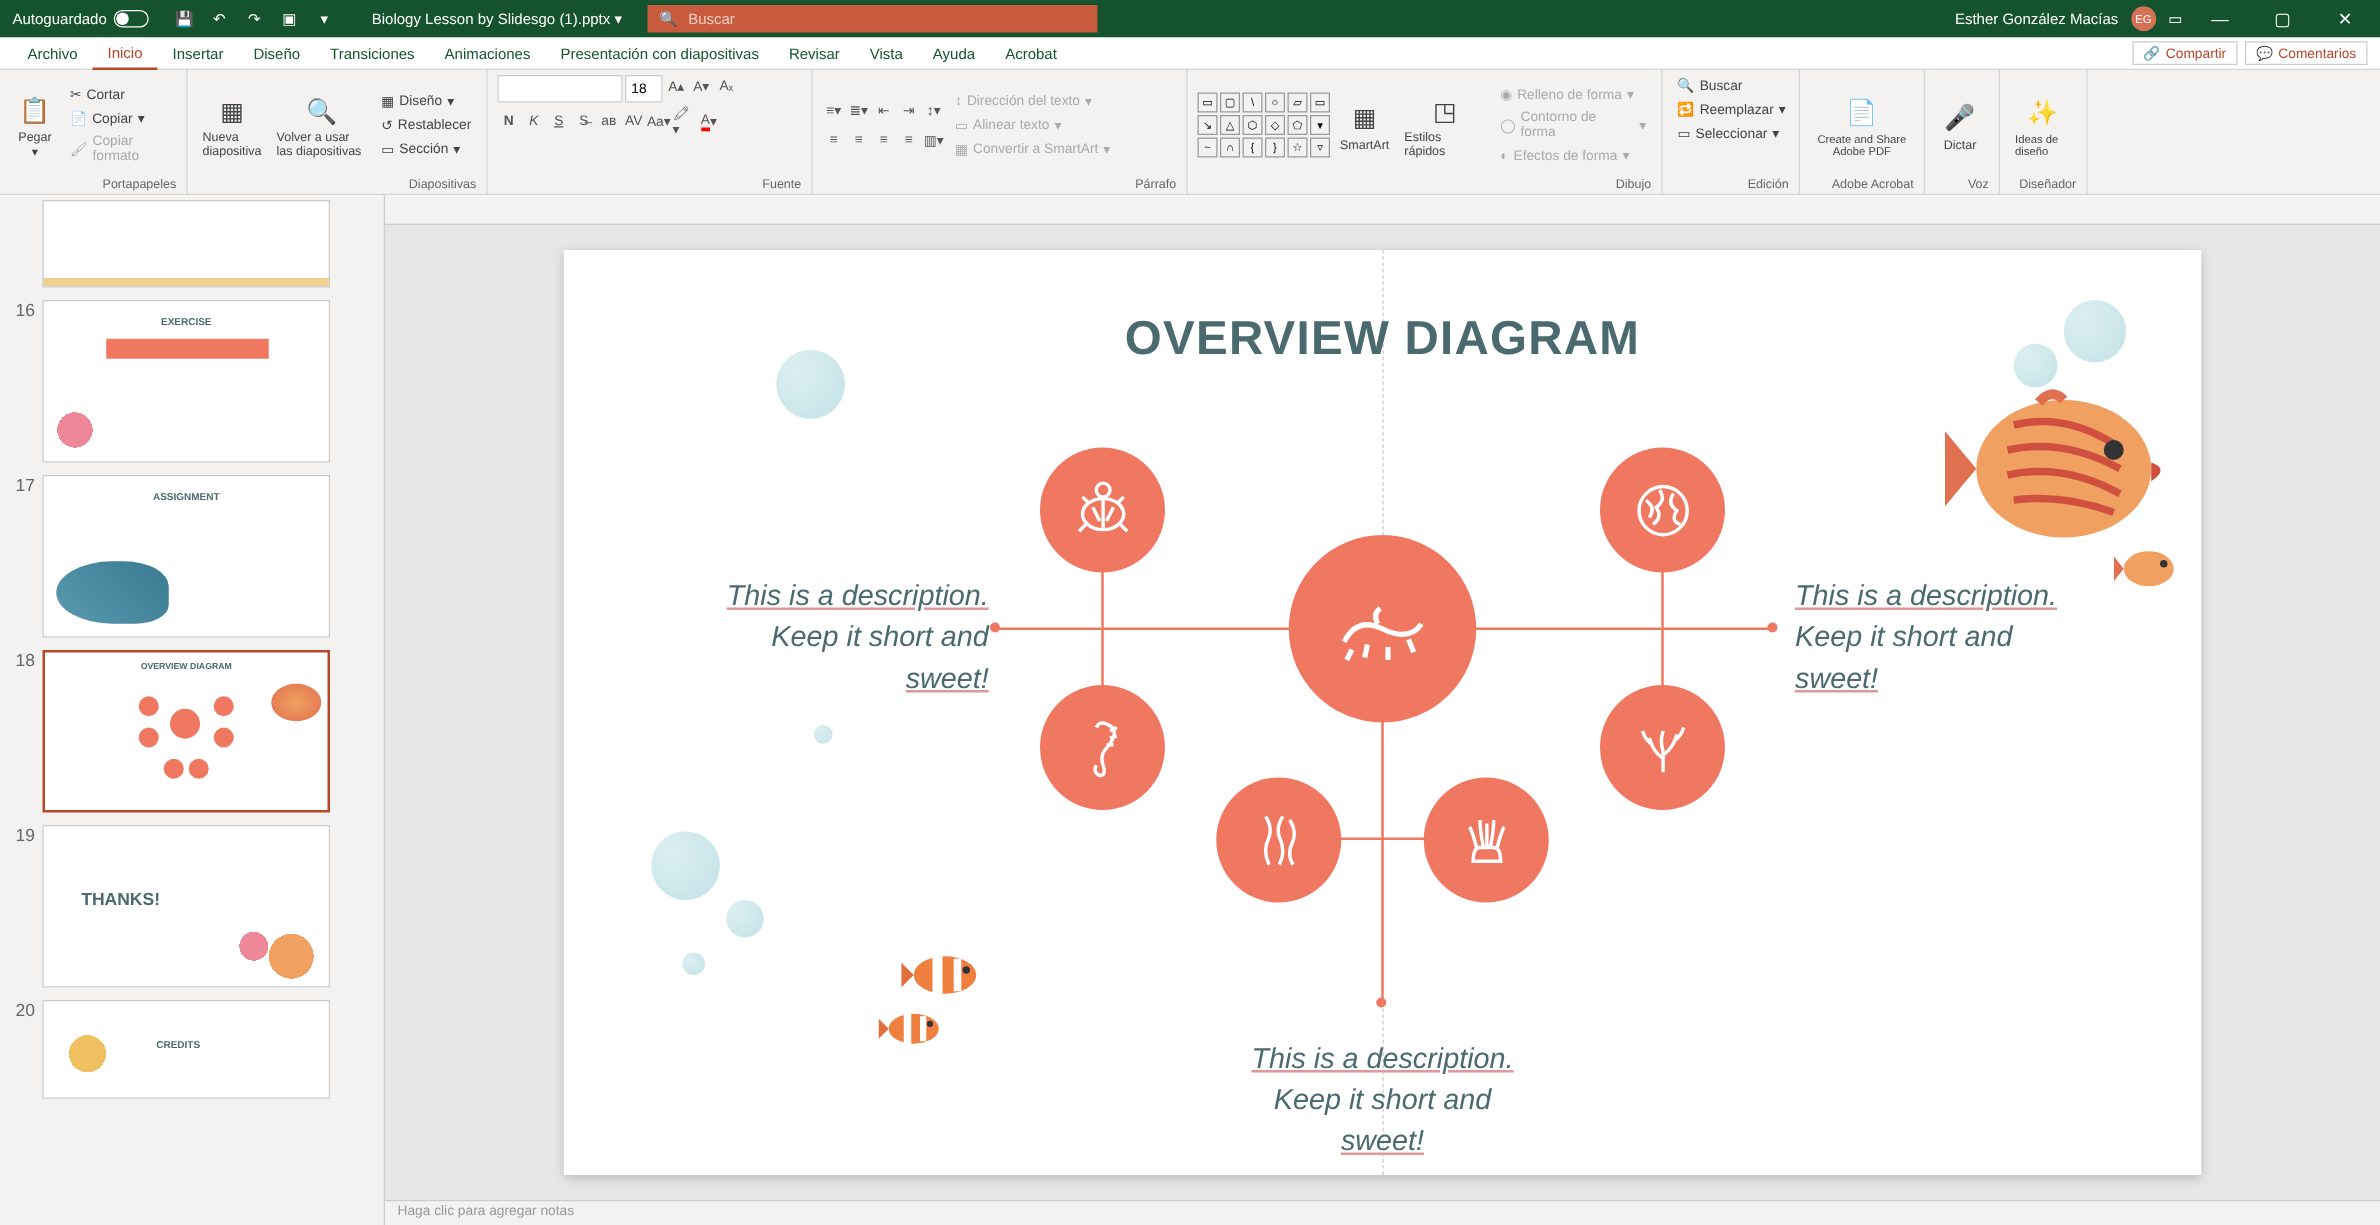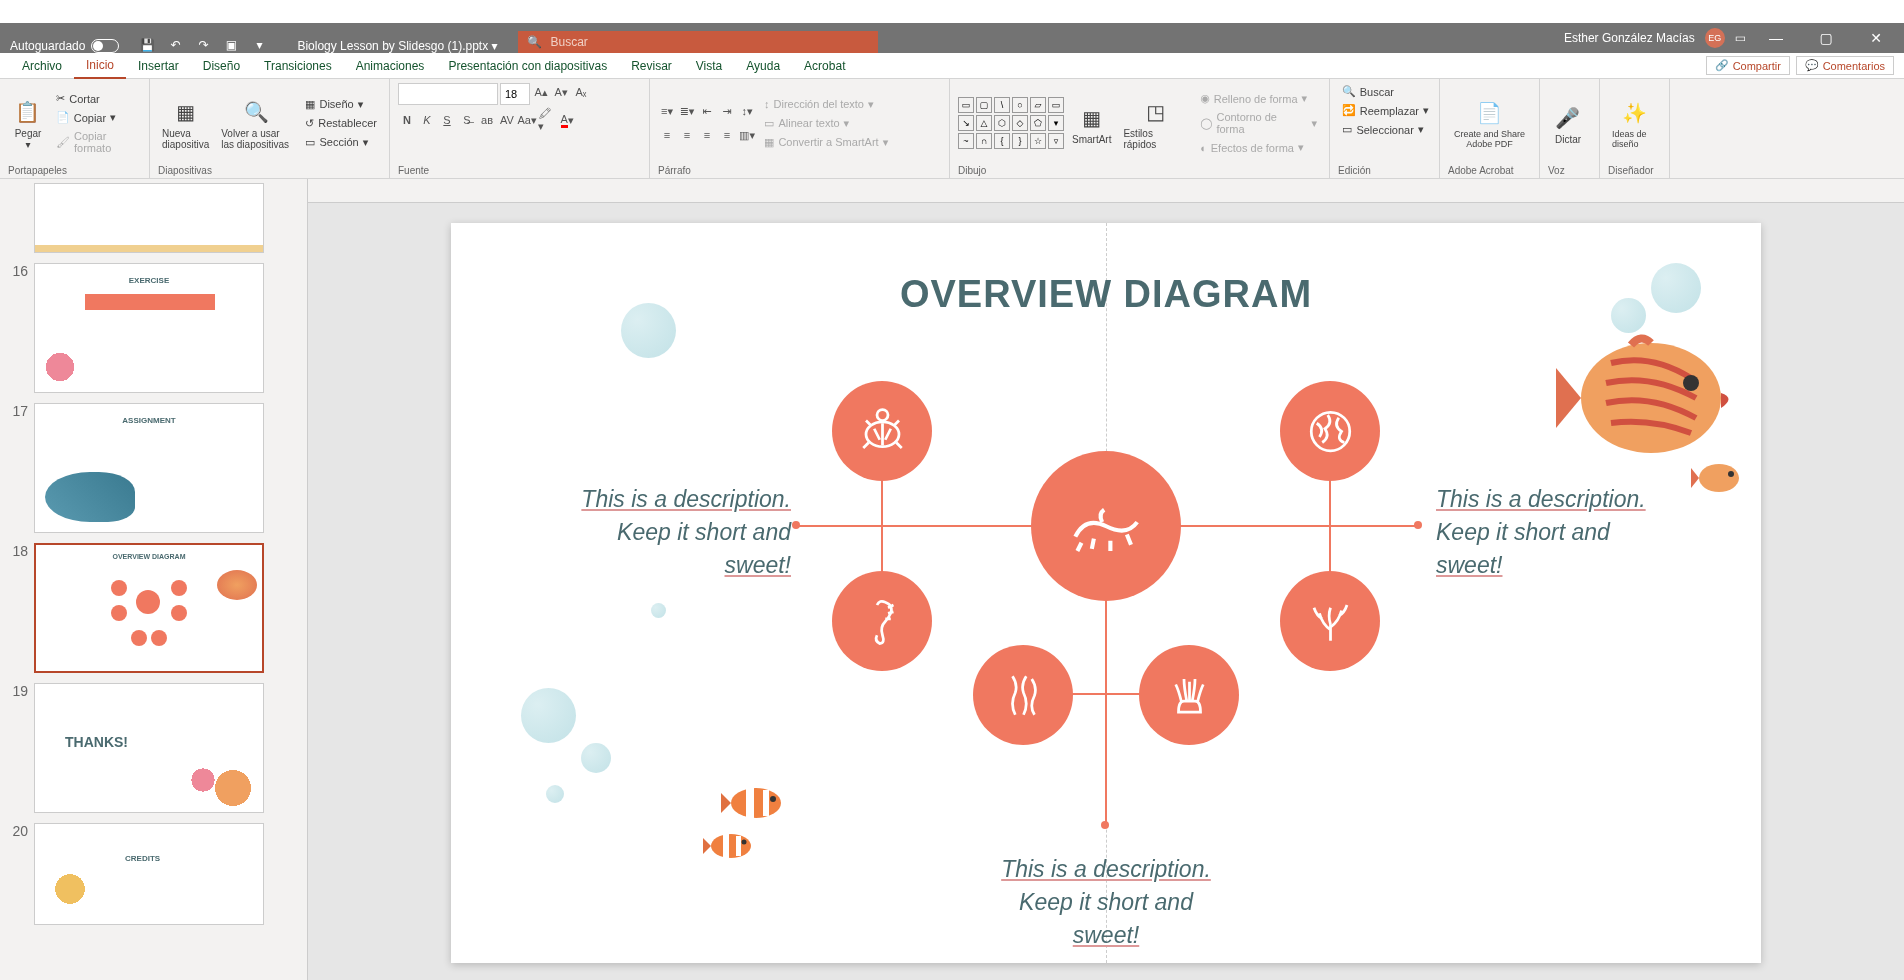--- a/index.html
+++ b/index.html
@@ -1,19 +1,19 @@
 <!DOCTYPE html>
 <html><head>
 <meta charset="utf-8">
 <style>
 * { margin: 0; padding: 0; box-sizing: border-box; font-family: 'Segoe UI', sans-serif; user-select: none; }
 body { background: #fff; overflow: hidden; width: 1904px; height: 980px; position: relative; }
 
 
-.titlebar { height: 30px; background: #737373; color: #fff; display: flex; align-items: flex-end; font-size: 12px; margin-top: 23px; }
+.titlebar { height: 30px; background: #14532d; color: #fff; display: flex; align-items: center; font-size: 12px; }
 .autosave { padding: 0 10px; display: flex; align-items: center; gap: 6px; }
 .toggle { width: 28px; height: 14px; border: 1px solid #fff; border-radius: 7px; position: relative; }
 .toggle::after { content: ''; position: absolute; width: 10px; height: 10px; background: #fff; border-radius: 50%; top: 1px; left: 1px; }
 .qat { display: flex; gap: 12px; padding: 0 10px; }
 .qat span { width: 16px; height: 16px; display: flex; align-items: center; justify-content: center; }
 .filename { flex: 0 0 auto; padding: 0 20px; }
 .search-box { width: 360px; height: 22px; background: #c85a3e; display: flex; align-items: center; padding: 0 10px; gap: 8px; color: #f0d0c5; }
 .title-right { margin-left: auto; display: flex; align-items: center; gap: 10px; padding-right: 8px; }
 .user-badge { width: 20px; height: 20px; background: #d47157; border-radius: 50%; display: flex; align-items: center; justify-content: center; font-size: 9px; }
 .win-btn { width: 40px; height: 30px; display: flex; align-items: center; justify-content: center; font-size: 14px; }
@@ -22,21 +22,21 @@
 .tabs { height: 26px; background: #fff; border-bottom: 1px solid #d4d4d4; display: flex; align-items: center; padding: 0 10px; font-size: 12px; }
 .tab { padding: 0 12px; height: 26px; display: flex; align-items: center; color: #14532d; cursor: pointer; }
 .tab.active { color: #b7472a; border-bottom: 2px solid #b7472a; }
 .tabs-right { margin-left: auto; display: flex; gap: 6px; }
 .share-btn { border: 1px solid #ccc; padding: 2px 8px; color: #b7472a; font-size: 11px; display: flex; align-items: center; gap: 4px; }
 
 
 .ribbon { height: 100px; background: #f3f2f1; border-bottom: 1px solid #d4d4d4; display: flex; }
 .group { border-right: 1px solid #d4d4d4; padding: 4px 8px 2px; display: flex; flex-direction: column; }
 .group-content { flex: 1; display: flex; align-items: center; gap: 4px; }
-.group-label { font-size: 10px; color: #666; text-align: left; padding-top: 2px; }
+.group-label { font-size: 10px; color: #666; text-align: right; padding-top: 2px; }
 .big-btn { display: flex; flex-direction: column; align-items: center; font-size: 10px; color: #444; padding: 2px 4px; }
 .big-btn .icon { width: 32px; height: 32px; display: flex; align-items: center; justify-content: center; font-size: 20px; }
 .small-btn { font-size: 11px; color: #444; display: flex; align-items: center; gap: 4px; padding: 2px 4px; }
 .font-box { width: 100px; height: 22px; border: 1px solid #ccc; background: #fff; font-size: 11px; padding: 0 4px; display: flex; align-items: center; }
 .size-box { width: 30px; height: 22px; border: 1px solid #ccc; background: #fff; font-size: 11px; padding: 0 4px; display: flex; align-items: center; }
 .btn-row { display: flex; gap: 2px; }
 .mini { width: 18px; height: 18px; display: flex; align-items: center; justify-content: center; font-size: 11px; color: #555; }
 .shape-grid { display: grid; grid-template-columns: repeat(6, 16px); gap: 2px; }
 .shape-cell { width: 16px; height: 16px; border: 1px solid #999; display: flex; align-items: center; justify-content: center; font-size: 9px; }
 
@@ -329,21 +329,21 @@
     </div>
     <div class="thumb-item">
       <div class="thumb-num">19</div>
       <div class="thumb">
         <div style="position:absolute;top:50px;left:30px;font-size:14px;font-weight:bold;color:#4a6a6f">THANKS!</div>
         <div style="position:absolute;bottom:0;right:0;width:100px;height:80px;background:radial-gradient(circle at 70% 70%,#f0a060 20%,transparent 20%),radial-gradient(circle at 40% 60%,#e89 15%,transparent 15%)"></div>
       </div>
     </div>
     <div class="thumb-item">
       <div class="thumb-num">20</div>
-      <div class="thumb" style="height:102px">
+      <div class="thumb" style="height:79px">
         <div style="position:absolute;top:30px;left:90px;font-size:8px;font-weight:bold;color:#4a6a6f">CREDITS</div>
         <div style="position:absolute;bottom:0;left:0;width:70px;height:70px;background:radial-gradient(circle,#f0c060 30%,transparent 30%)"></div>
       </div>
     </div>
   </div>
 
   <div class="ruler-v"></div>
 
   <div class="canvas-area">
     <div class="ruler-h"></div>

